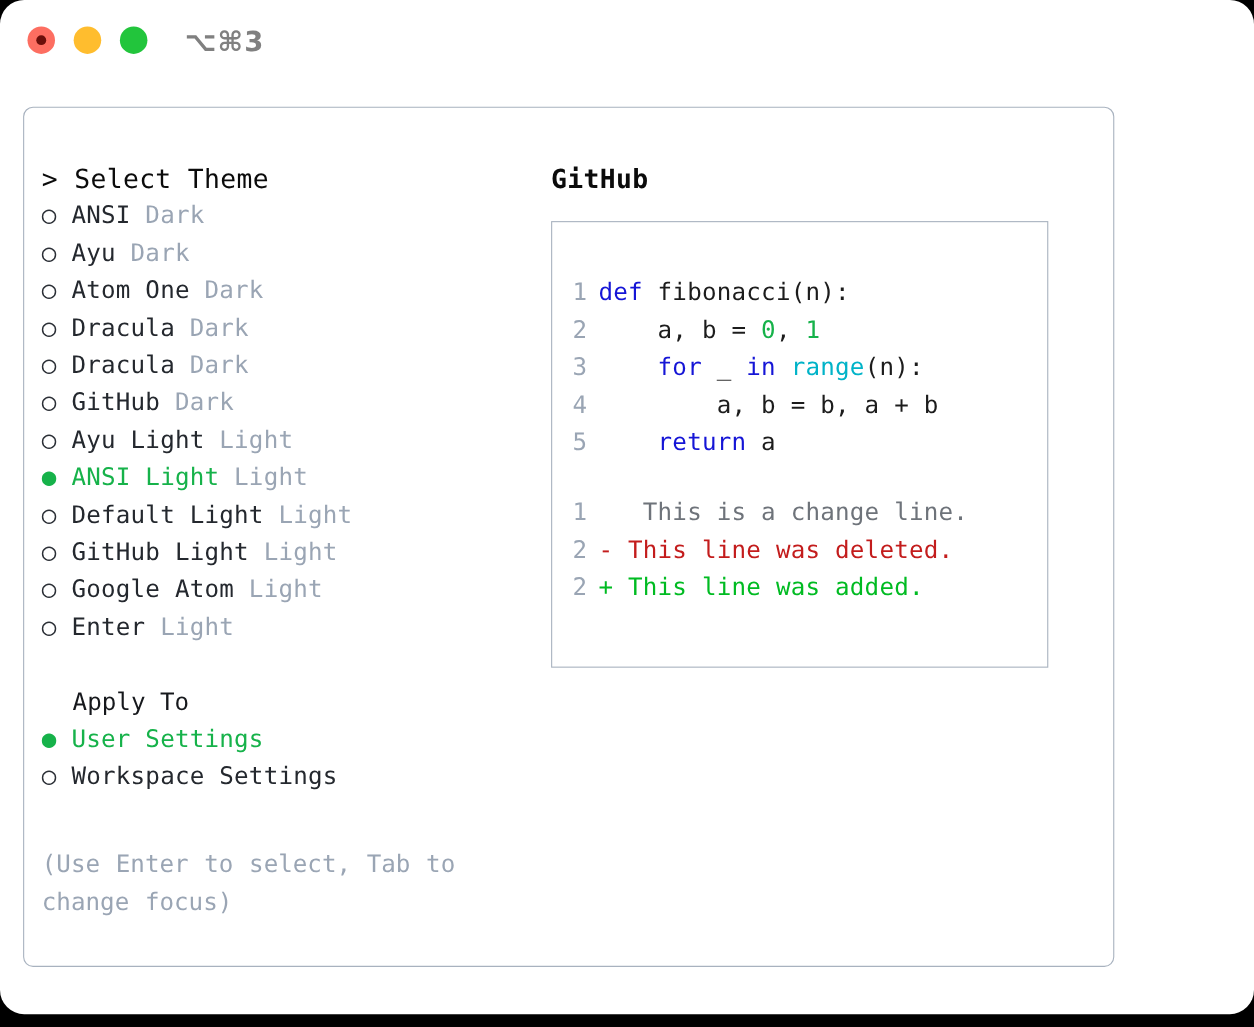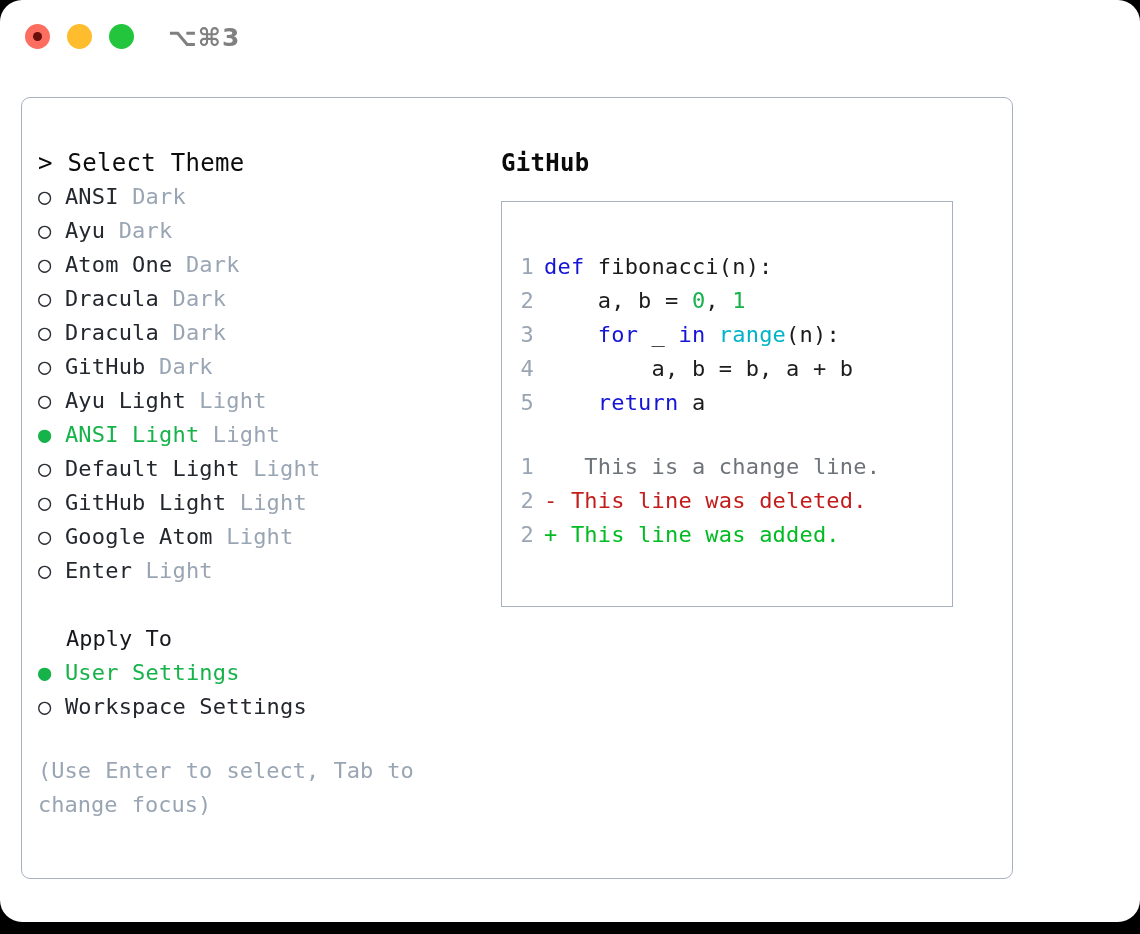--- a/index.html
+++ b/index.html
@@ -131,21 +131,21 @@
 
   .apply-header {
     font-size: 22px;
     line-height: 34px;
     color: #16181c;
     white-space: pre;
     padding-left: 28px;
   }
 
   .hint {
-    margin-top: 30px;
+    margin-top: 46px;
     font-size: 22px;
     line-height: 34px;
     color: #9aa5b4;
     width: 410px;
     word-spacing: 1px;
   }
 
   
   .right-col {
     position: absolute;

